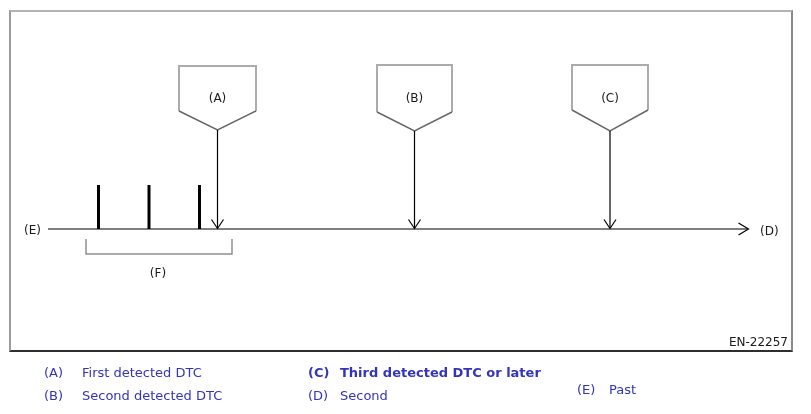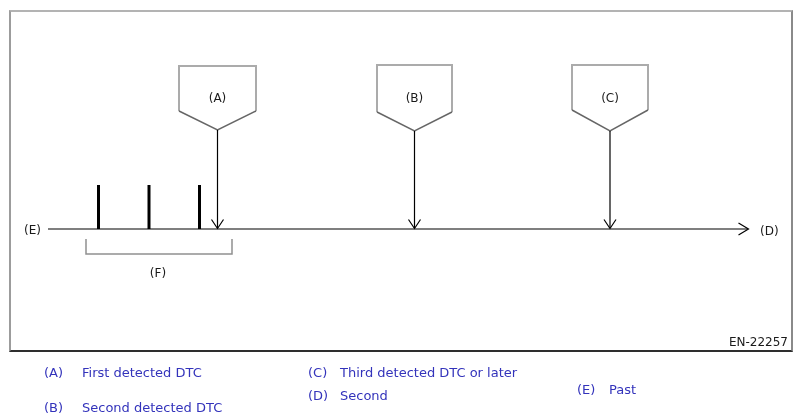--- a/index.html
+++ b/index.html
@@ -89,24 +89,24 @@
     <text class="svg-label" x="760" y="235" text-anchor="start">(D)</text>
     <text class="svg-label" x="158" y="277" text-anchor="middle">(F)</text>
 
     <text class="svg-label" x="788" y="346" text-anchor="end">EN-22257</text>
   </svg>
 
   <div class="legend">
     <div class="legend-item col1" style="left:28px;top:365px;">
       <span class="lkey">(A)</span><span class="ltext">First detected DTC</span>
     </div>
-    <div class="legend-item col1" style="left:28px;top:388px;margin-top:12px;">
+    <div class="legend-item col1" style="left:28px;top:388px;">
       <span class="lkey">(B)</span><span class="ltext">Second detected DTC</span>
     </div>
-    <div class="legend-item col2" style="left:292px;top:365px;">
+    <div class="legend-item col2" style="left:292px;top:365px;font-weight:bold;">
       <span class="lkey">(C)</span><span class="ltext">Third detected DTC or later</span>
     </div>
     <div class="legend-item col2" style="left:292px;top:388px;">
       <span class="lkey">(D)</span><span class="ltext">Second</span>
     </div>
     <div class="legend-item col3" style="left:561px;top:365px;margin-top:17px;">
       <span class="lkey">(E)</span><span class="ltext">Past</span>
     </div>
   </div>
 

